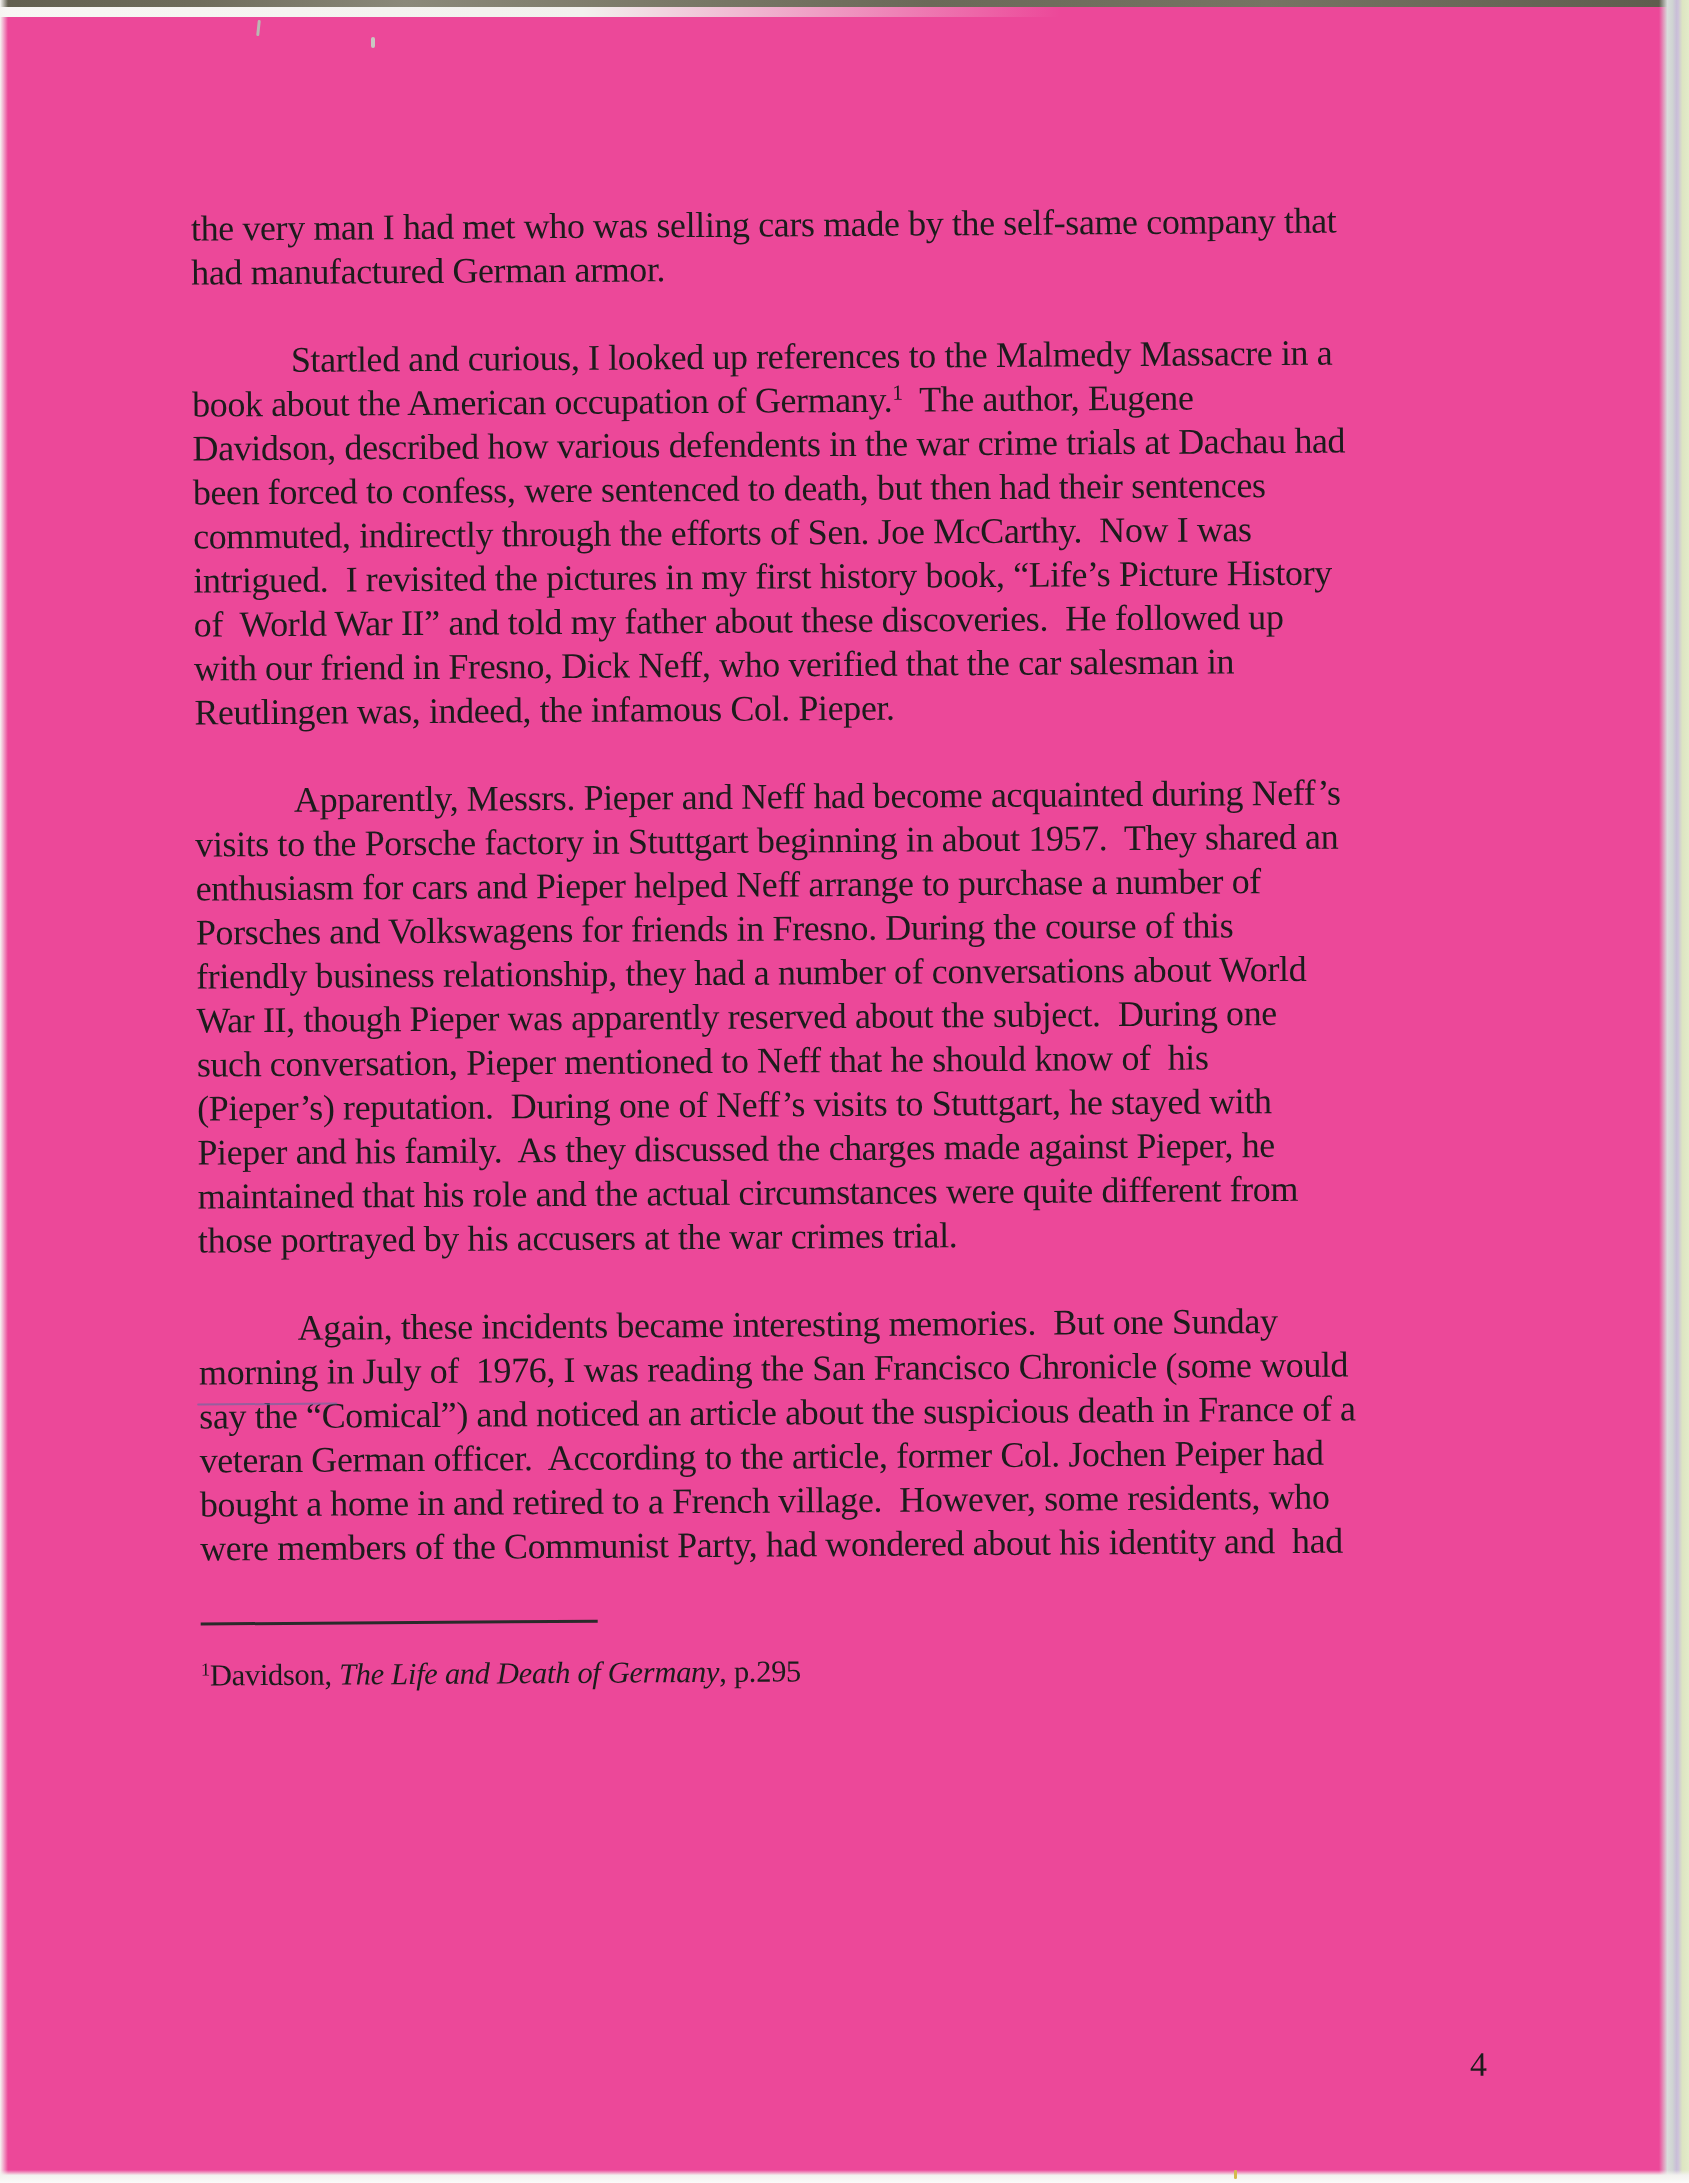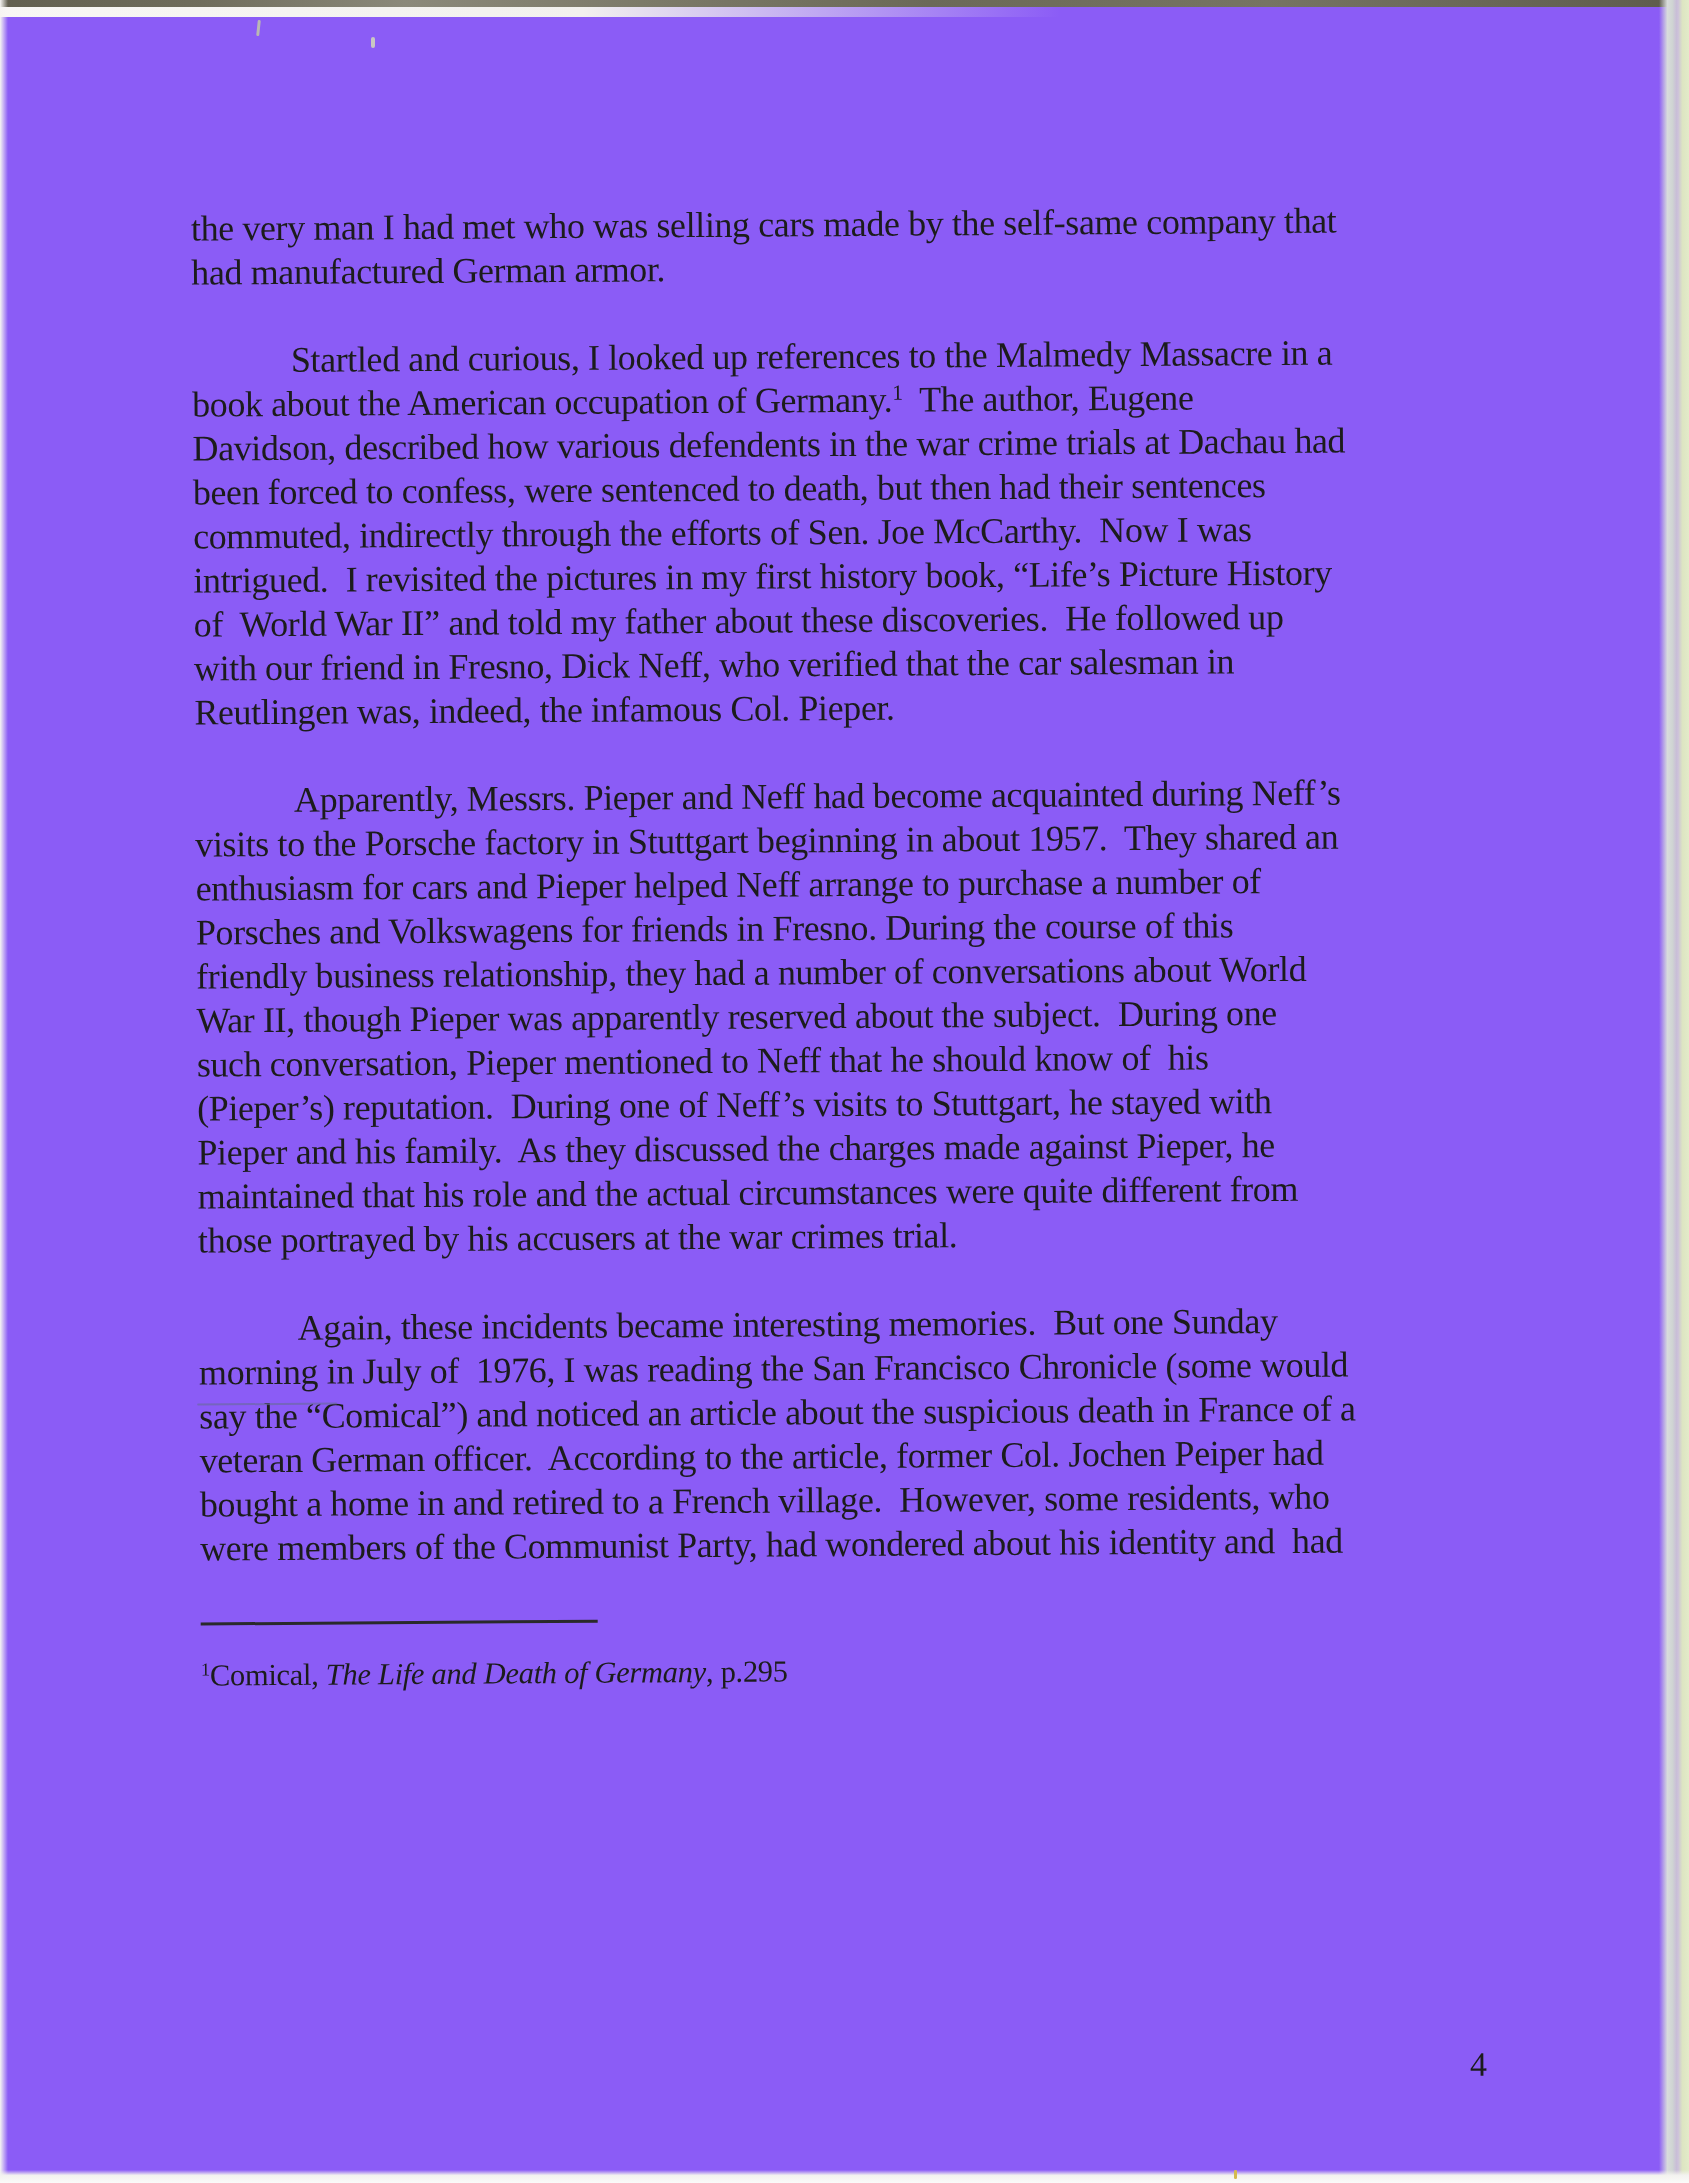--- a/index.html
+++ b/index.html
@@ -1,20 +1,20 @@
 <!DOCTYPE html>
 <html style="font-size:10.6px"><head>
 <meta charset="utf-8">
 <style>
   html,body { margin:0; padding:0; background:#d8d7d4; }
   .page {
     position:relative;
     width:1689px; height:2183px;
     background: linear-gradient(180deg, #ebeae7 0%, #edecе9 45%, #ecebe8 100%);
-    background-color:#8b5cf6;
+    background-color:#ec4899;
     overflow:hidden;
     font-family:"Liberation Serif","DejaVu Serif",serif;
     color:#1c1c1c;
   }
   
   .scan-content {
     position:absolute; left:0; top:0; width:1689px; height:2183px;
     transform:rotate(-0.4deg);
     transform-origin:845px 1092px;
   }
@@ -107,21 +107,21 @@
           <div class="line">veteran German officer.  According to the article, former Col. Jochen Peiper had</div>
           <div class="line">bought a home in and retired to a French village.  However, some residents, who</div>
           <div class="line">were members of the Communist Party, had wondered about his identity and  had</div>
         </div>
       </div>
 
     <div class="pen-underline"></div>
 
     <div class="footnote-block">
       <div class="fn-rule"></div>
-      <div class="fn-text"><sup>1</sup><span>Comical, </span><i>The Life and Death of Germany</i><span>, p.295</span></div>
+      <div class="fn-text"><sup>1</sup><span>Davidson, </span><i>The Life and Death of Germany</i><span>, p.295</span></div>
     </div>
 
     <div class="page-number">4</div>
   </div>
 
   <div class="top-edge"></div>
   <div class="top-glare"></div>
   <div class="right-edge"></div>
   <div class="left-edge"></div>
   <div class="bottom-edge"></div>

